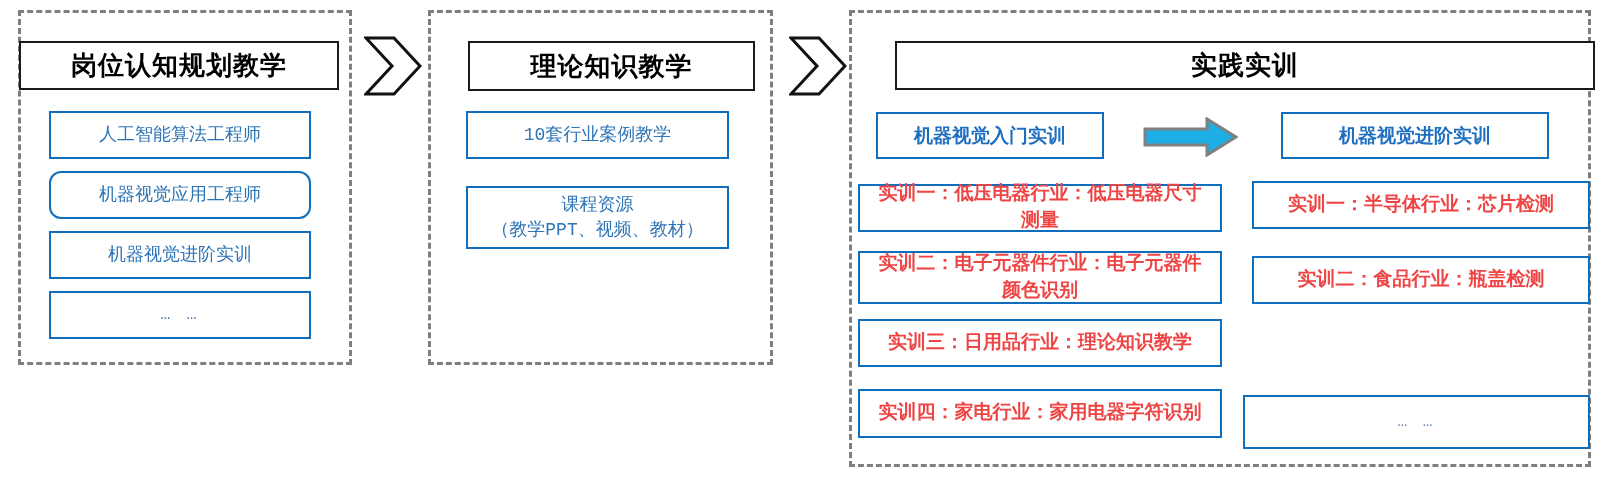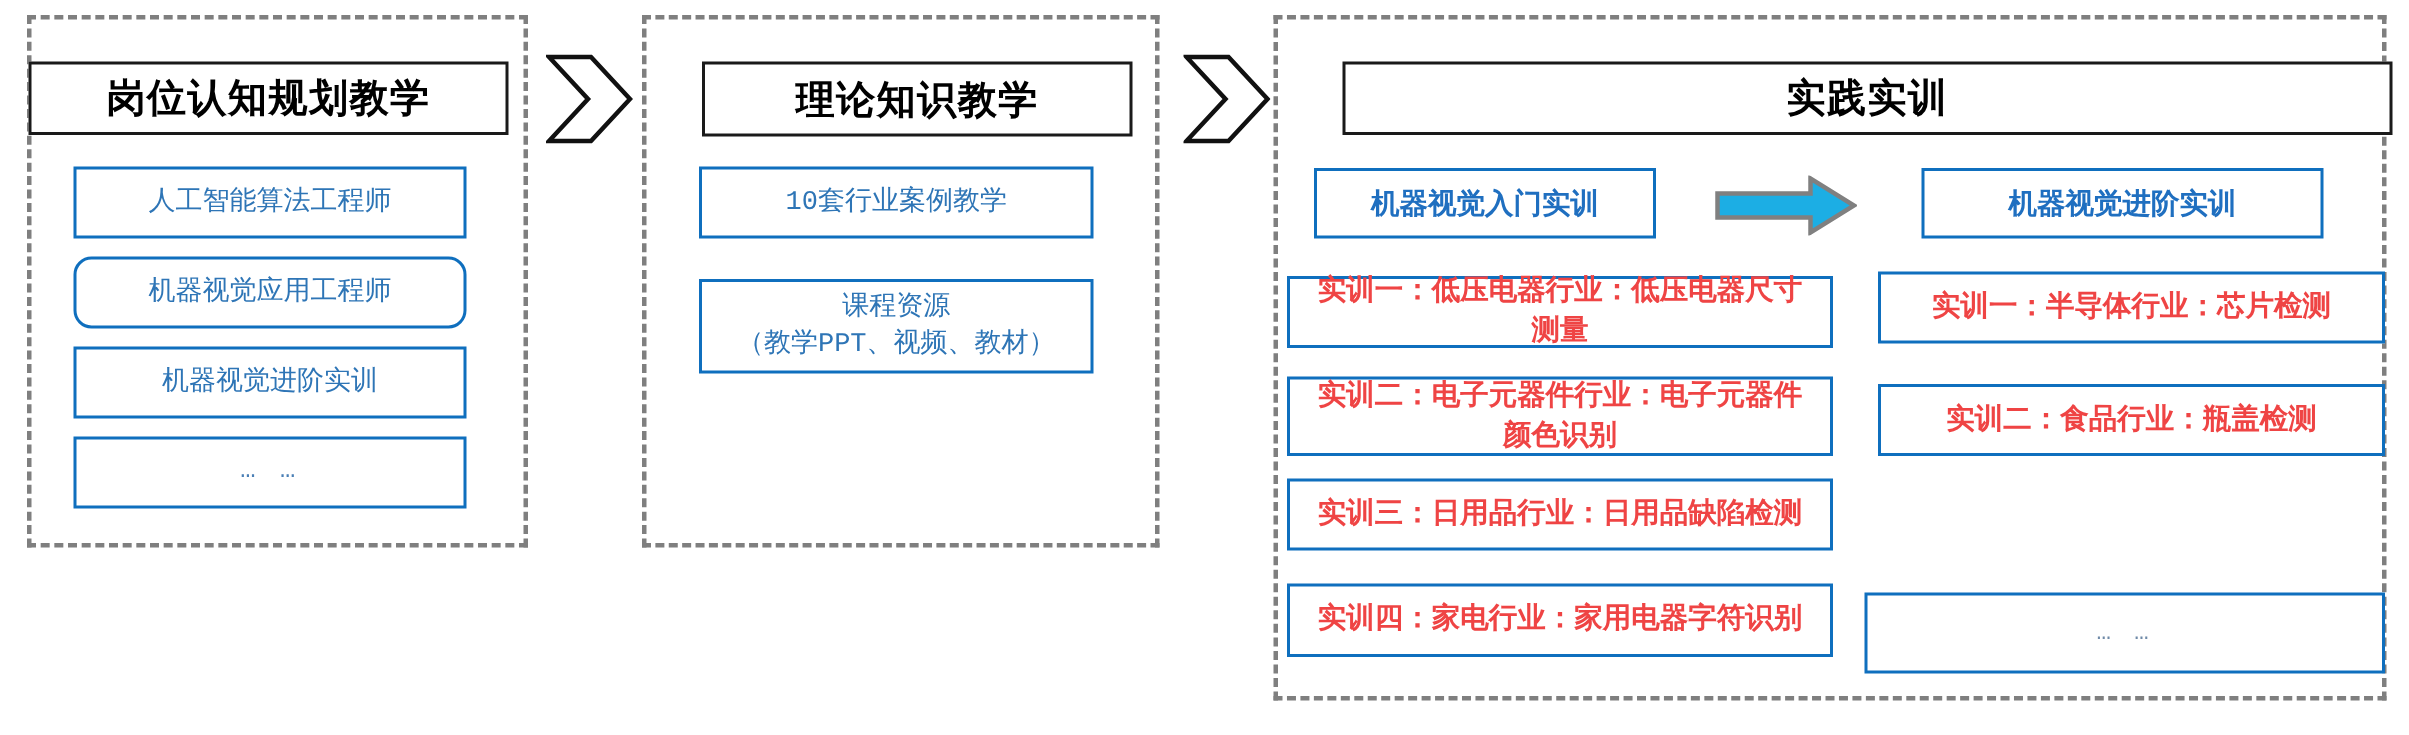--- a/index.html
+++ b/index.html
@@ -147,20 +147,20 @@
   <div class="subhead" id="subhead-basic">机器视觉入门实训</div>
 
   <svg id="flow-arrow" viewBox="0 0 95 40">
     <polygon points="2,12 64,12 64,2 93,20 64,38 64,28 2,28" fill="#1caee4" stroke="#808080" stroke-width="3" stroke-linejoin="miter"></polygon>
   </svg>
 
   <div class="subhead" id="subhead-adv">机器视觉进阶实训</div>
 
   <div class="train" id="train-l-0">实训一：低压电器行业：低压电器尺寸测量</div>
   <div class="train" id="train-l-1">实训二：电子元器件行业：电子元器件颜色识别</div>
-  <div class="train" id="train-l-2">实训三：日用品行业：日用品缺陷检测</div>
+  <div class="train" id="train-l-2">实训三：日用品行业：理论知识教学</div>
   <div class="train" id="train-l-3">实训四：家电行业：家用电器字符识别</div>
 
   <div class="train" id="train-r-0">实训一：半导体行业：芯片检测</div>
   <div class="train" id="train-r-1">实训二：食品行业：瓶盖检测</div>
   <div class="train dots" id="train-r-2">… …</div>
 
 </div>
 
 </body></html>

